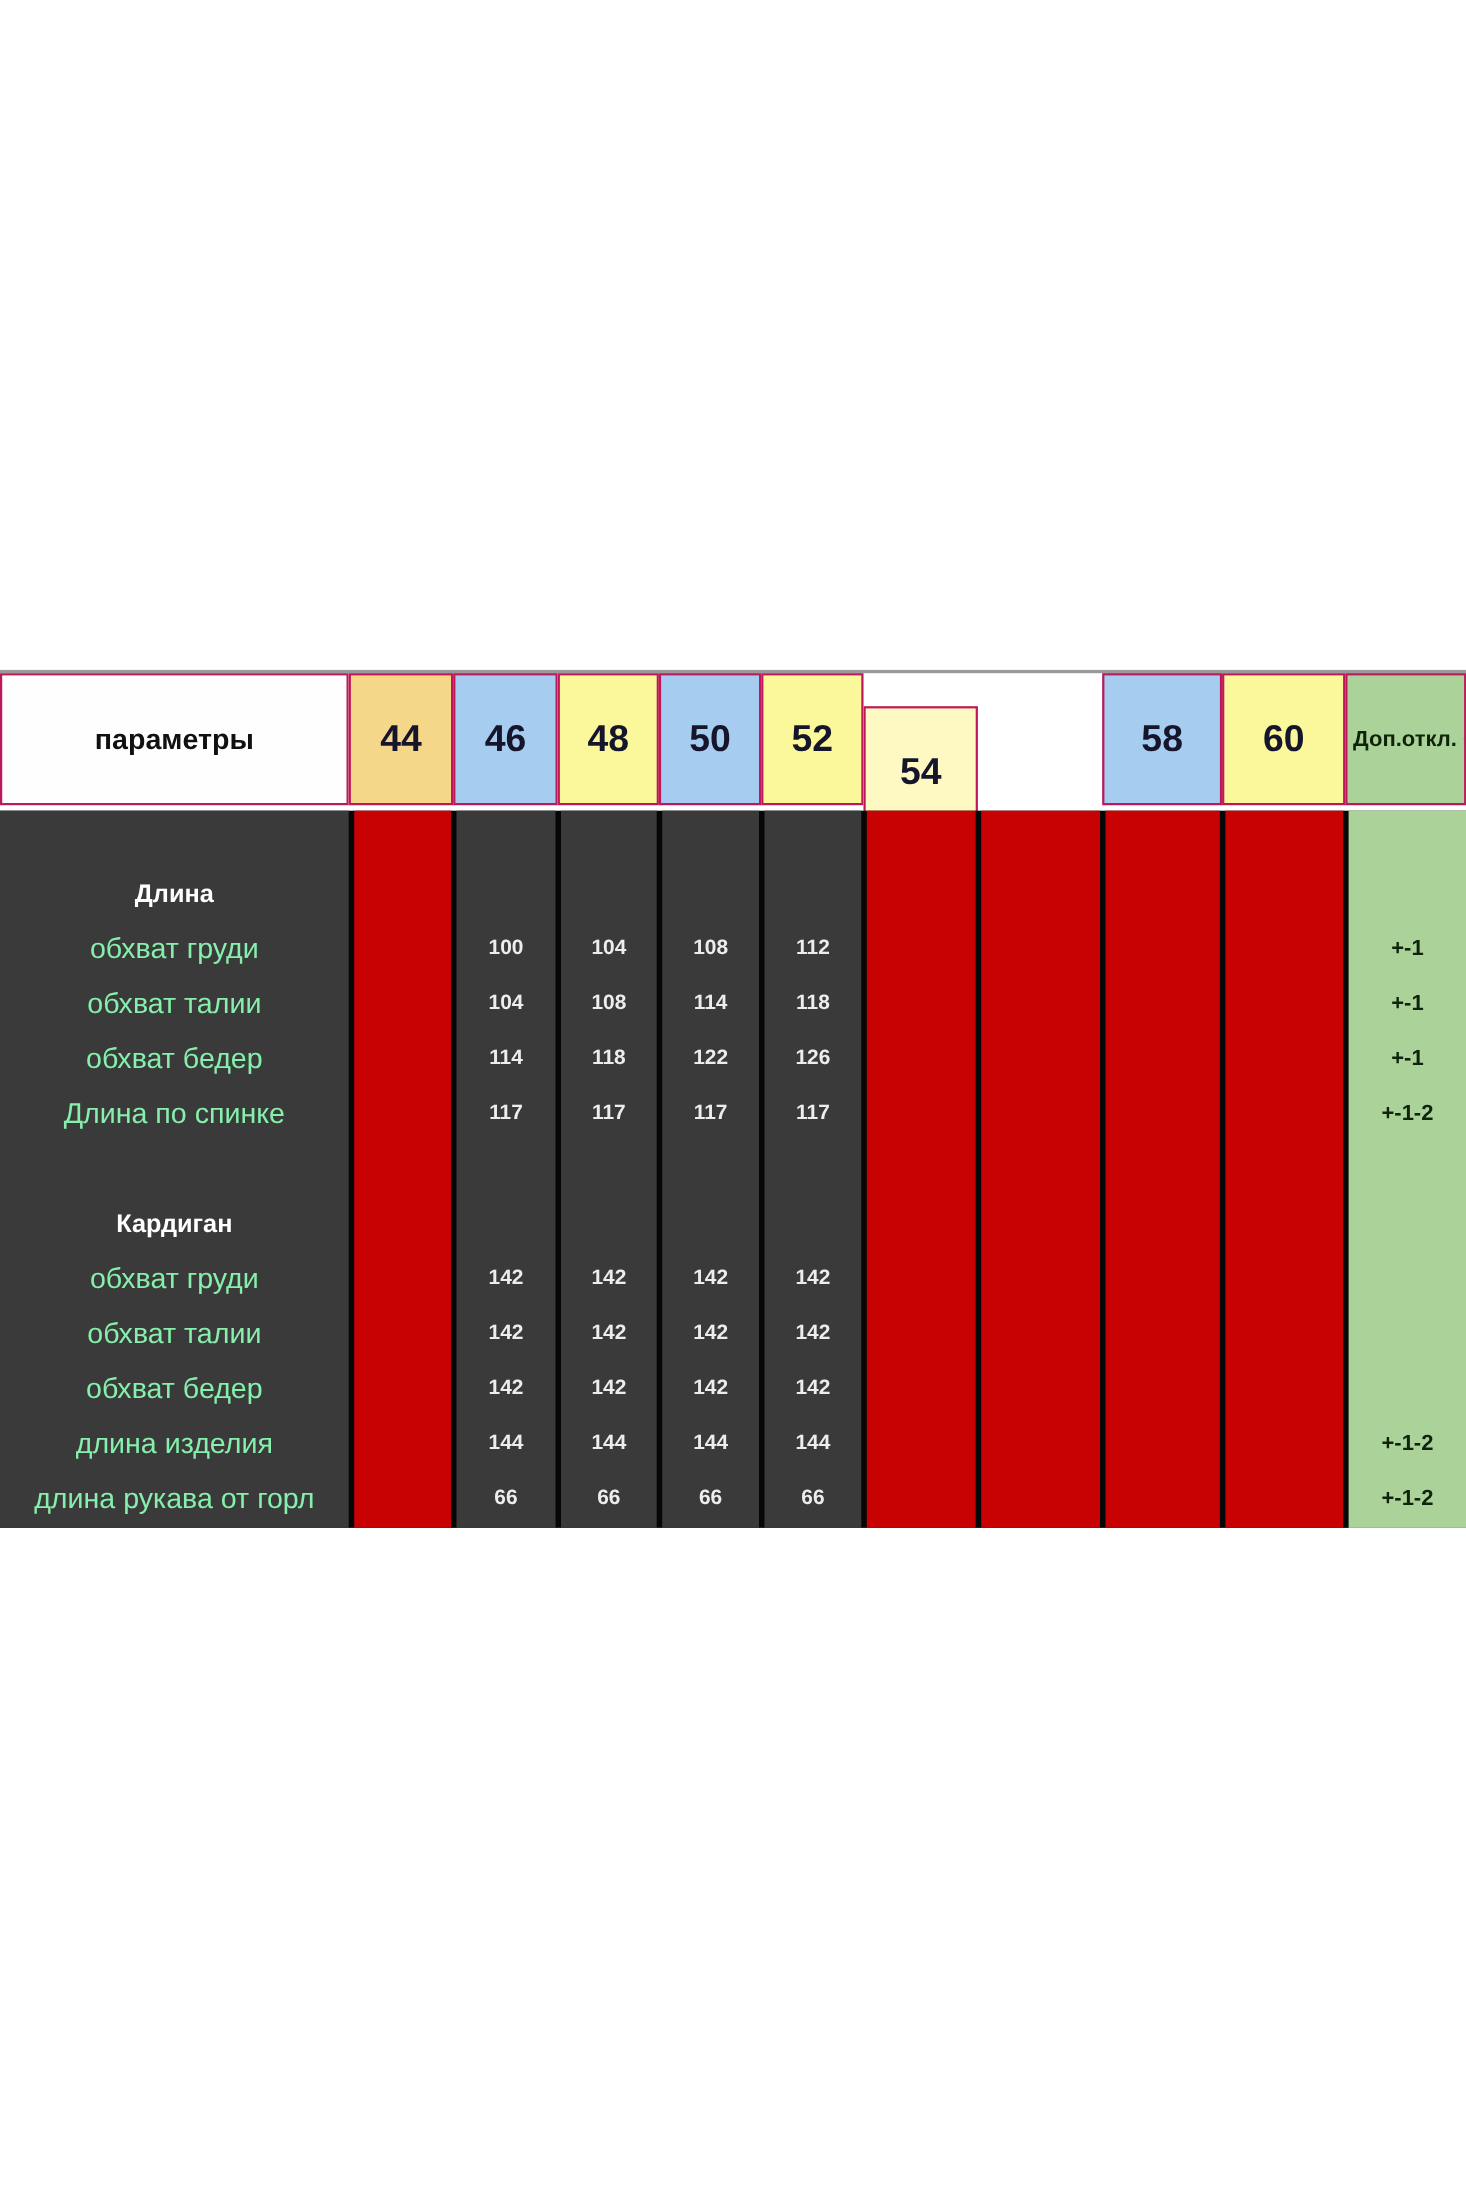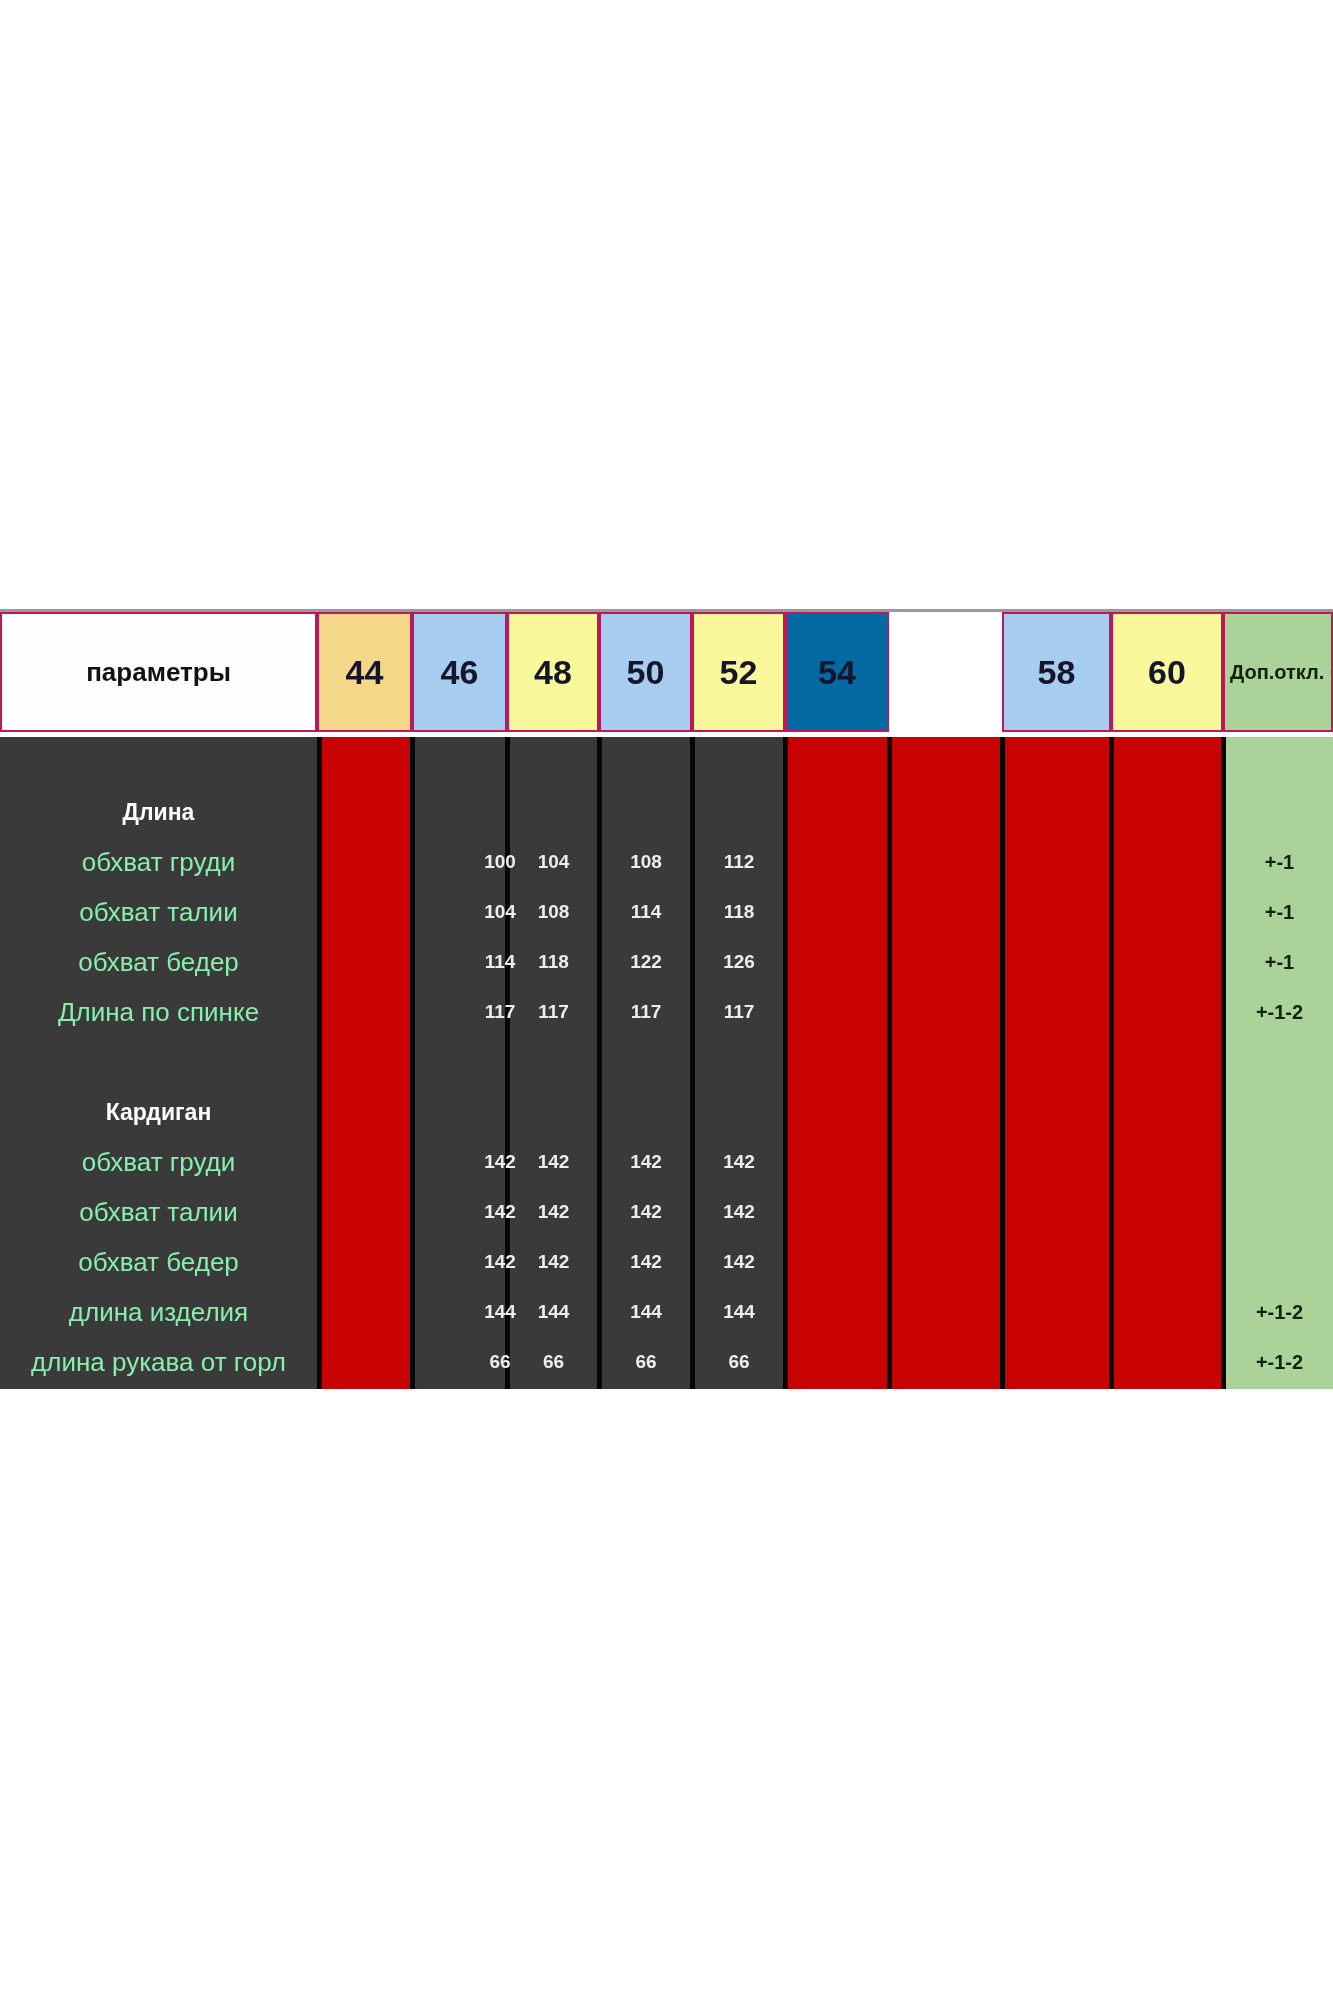--- a/index.html
+++ b/index.html
@@ -11,21 +11,21 @@
   
   .hdr-cell{position:absolute;top:3px;height:120px;box-sizing:border-box;
             border:2px solid #be185d;display:flex;align-items:center;justify-content:center;
             font-weight:bold;font-size:34px;color:#15152b;}
   .hc0{left:0;width:317px;background:#fefefe;font-size:26px;color:#111111;}
   .hc1{left:317px;width:95px;background:#f5d78a;}
   .hc2{left:412px;width:95px;background:#a6ccef;}
   .hc3{left:507px;width:92px;background:#fbf89b;}
   .hc4{left:599px;width:93px;background:#a6ccef;}
   .hc5{left:692px;width:93px;background:#fbf89b;}
-  .hc6{left:785px;width:104px;background:#0369a1;}
+  .hc6{left:785px;width:104px;background:#fef9c3;margin-top:30px;}
   .hc7{left:889px;width:113px;background:#fbf89b;}
   .hc8{left:1002px;width:109px;background:#a6ccef;}
   .hc9{left:1111px;width:112px;background:#fbf89b;}
   .hc10{left:1223px;width:110px;background:#abd399;font-size:20px;color:#0f2309;
         justify-content:flex-start;padding-left:5px;white-space:nowrap;overflow:hidden;}
 
   
   .tbody{position:absolute;left:0;top:128px;width:1333px;height:652px;background:#060606;}
   .strip{position:absolute;top:0;height:100%;}
   .dark{background:#3a3a3a;}
@@ -41,21 +41,21 @@
   .sc7{left:892px;width:108px;}
   .sc8{left:1005px;width:104px;}
   .sc9{left:1114px;width:107px;}
   .sc10{left:1226px;width:107px;}
 
   .brow{position:absolute;left:0;width:1333px;height:50px;}
   .rlabel{position:absolute;left:0;width:317px;text-align:center;line-height:50px;
           font-size:26px;color:#86efac;white-space:nowrap;overflow:hidden;}
   .rlabel.section{font-weight:bold;font-size:23px;color:#ffffff;}
   .v{position:absolute;text-align:center;line-height:50px;font-size:19px;font-weight:bold;color:#ededed;}
-  .v46{left:415px;width:90px;padding-left:40px;}
+  .v46{left:415px;width:90px;}
   .v48{left:510px;width:87px;}
   .v50{left:602px;width:88px;}
   .v52{left:695px;width:88px;}
   .tol{position:absolute;left:1226px;width:107px;text-align:center;line-height:50px;
        font-size:20px;font-weight:bold;color:#10240d;}
 </style>
 </head>
 <body>
 
 <div class="page">

